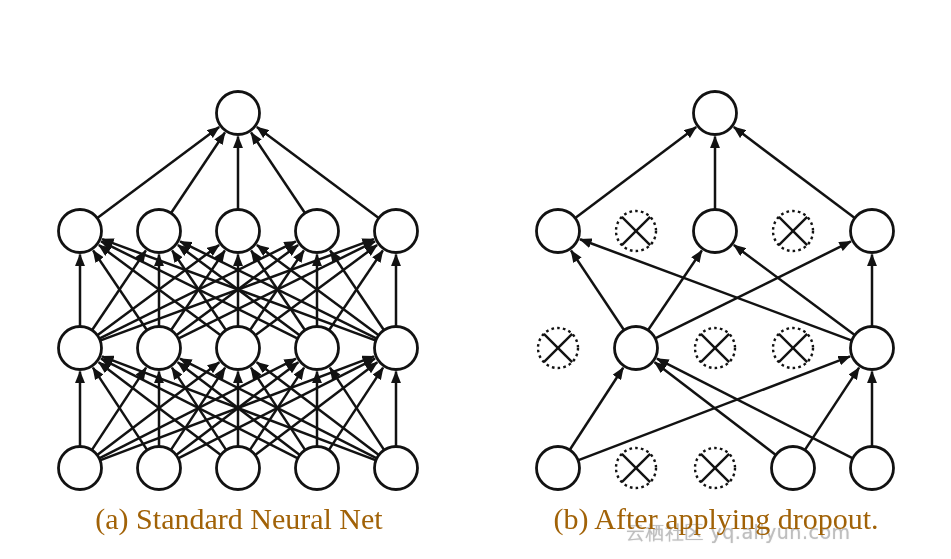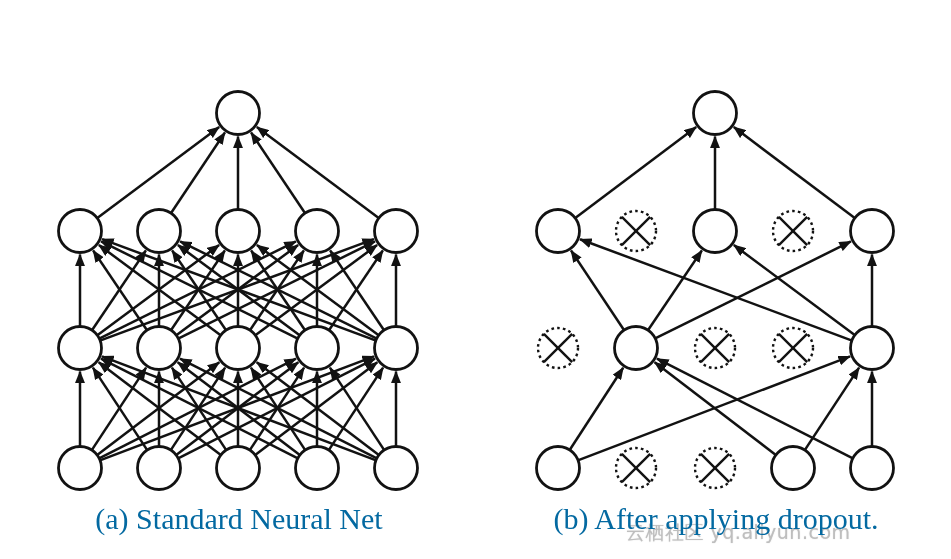--- a/index.html
+++ b/index.html
@@ -20,21 +20,21 @@
     left: 0;
     top: 0;
     z-index: 2;
   }
   .caption {
     position: absolute;
     top: 503px;
     z-index: 3;
     font-family: "Liberation Serif", serif;
     font-size: 30px;
-    color: #0369a1;
+    color: #a16207;
     text-align: center;
     white-space: nowrap;
     line-height: 1.05;
   }
   .caption-a { left: 39px;  width: 400px; }
   .caption-b { left: 516px; width: 400px; }
   .watermark {
     position: absolute;
     top: 522px;
     left: 626px;

